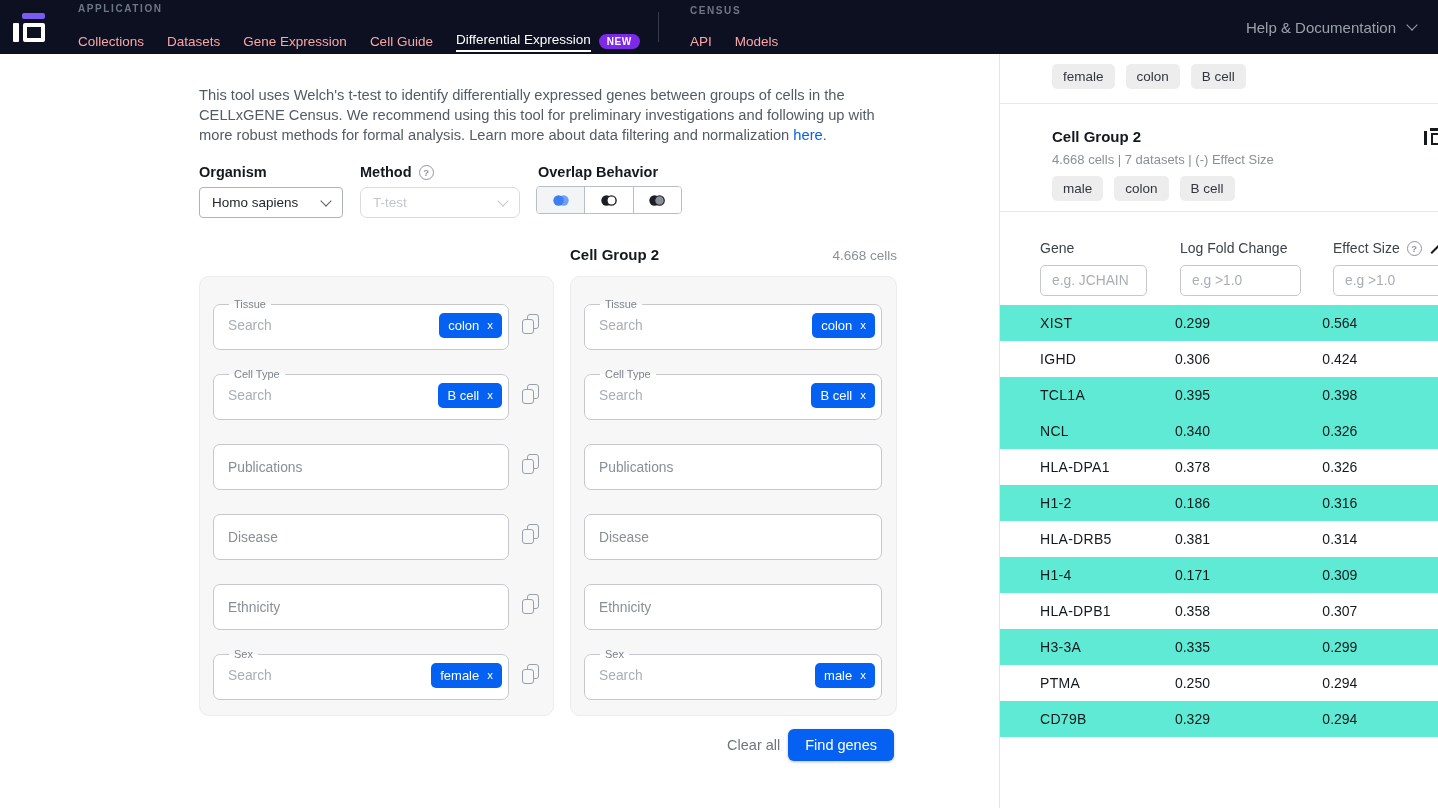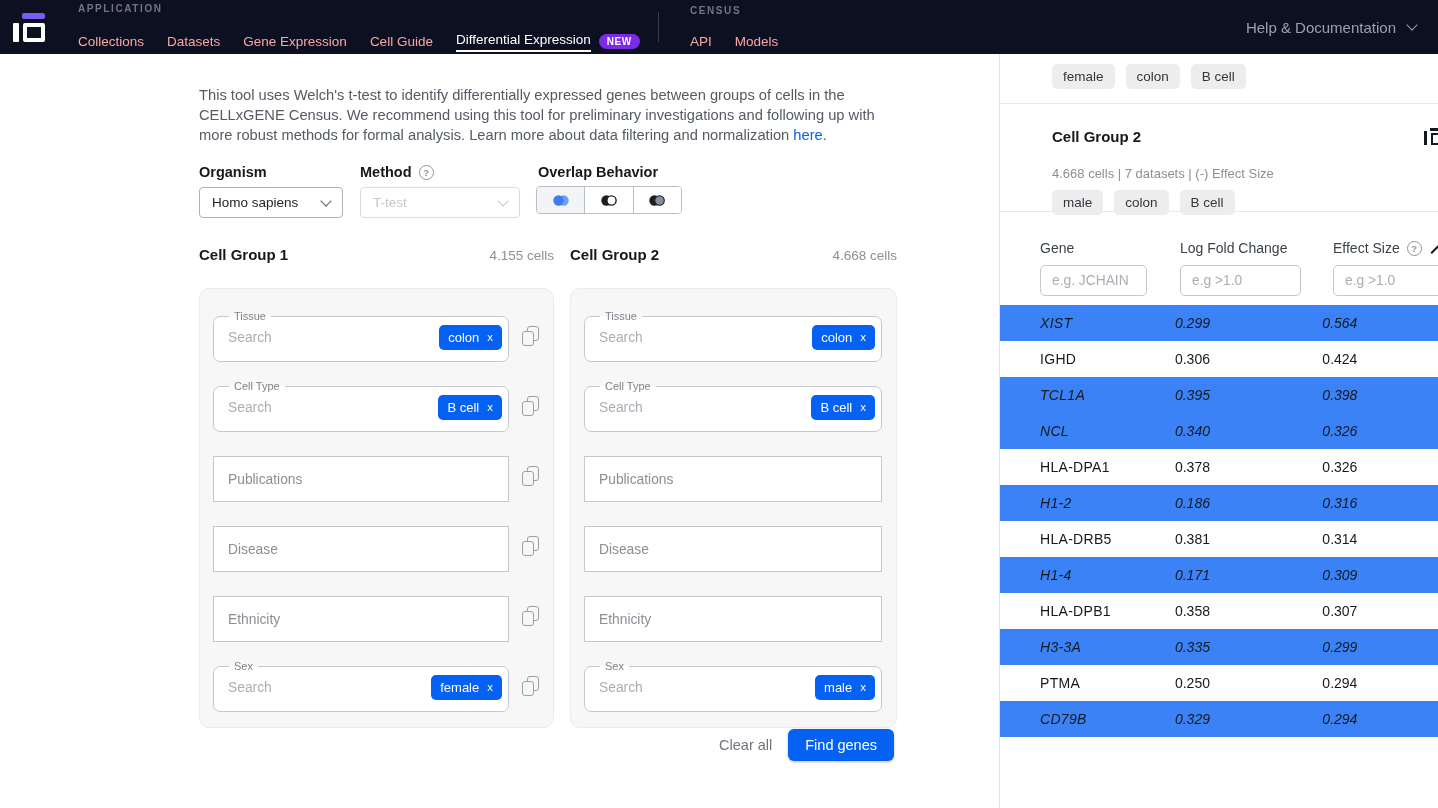--- a/index.html
+++ b/index.html
@@ -33,98 +33,98 @@
   .intro { position:absolute; left:199px; top:70px; width:680px; font-size:14.7px; line-height:20px; color:#545b64; }
   .intro a { color:#0561f2; text-decoration:none; cursor:pointer; }
 
   .ctl-label { position:absolute; top:164px; font-size:14.5px; font-weight:bold; color:#15191e;
                display:flex; align-items:flex-end; gap:7px; }
   .qicon { width:15px; height:15px; border:1.4px solid #90959d; border-radius:50%; color:#90959d;
            font-size:9.5px; font-weight:bold; display:inline-flex; align-items:center; justify-content:center; }
   .select { position:absolute; top:187px; height:31px; border:1px solid #aeb2ba; border-radius:4px; background:#fff;
             display:flex; align-items:center; justify-content:space-between; padding:0 12px; cursor:pointer; }
   .select .val { font-size:13.5px; font-weight:500; color:#23262b; }
-  .select.disabled { border-color:#d9dbdf; }
+  .select.disabled { border-color:#d9dbdf;border-radius:7px; }
   .select.disabled .val { color:#c3c6cc; font-weight:400; }
   .sel-chev { width:8px; height:8px; border-right:1.8px solid #5a6069; border-bottom:1.8px solid #5a6069;
               transform:rotate(45deg); margin-top:-4px; }
   .select.disabled .sel-chev { border-color:#c3c6cc; }
 
   .seg { position:absolute; left:536px; top:186px; width:146px; height:28px; border:1px solid #b9bdc5;
          border-radius:4px; background:#fff; display:flex; overflow:hidden; }
   .seg button { flex:1; border:none; background:#fff; display:flex; align-items:center; justify-content:center;
                 cursor:pointer; padding:0; }
   .seg button + button { border-left:1px solid #b9bdc5; }
   .seg button.sel { background:#f3f4f6; }
 
   .grp-head { position:absolute; top:246px; display:flex; justify-content:space-between; align-items:baseline; }
   .grp-title { font-size:15px; font-weight:bold; color:#15191e; }
   .grp-cells { font-size:13.5px; color:#8a9097; }
 
-  .panel { position:absolute; top:288px; height:440px; background:#f7f7f8; border:1px solid #ececee;
+  .panel { position:absolute; top:276px; height:440px; background:#f7f7f8; border:1px solid #ececee;
            border-radius:10px; padding:21px 0 0 13px; }
   .panel.p2 { padding-right:14px; }
   .field-row { display:flex; align-items:center; margin-bottom:18px; }
   .box-wrap { flex:1; }
   fieldset.fbox { margin:0; border:1px solid #c6c8cd; border-radius:7px; background:#fff; padding:0 6px 0 12px; height:52px; }
   fieldset.fbox legend { font-size:11px; color:#7d838b; padding:0 5px; margin-left:3px; line-height:12px; }
   .fbox-inner { display:flex; align-items:center; height:30px; }
-  .pbox { height:46px; border:1px solid #c6c8cd; border-radius:0; background:#fff;
+  .pbox { height:46px; border:1px solid #c6c8cd; border-radius:7px; background:#fff;
           display:flex; align-items:center; padding:0 12px; margin-top:6px; }
   input.tfield { flex:1; min-width:0; border:none; outline:none; background:transparent;
                  font-family:"Liberation Sans",sans-serif; font-size:13.8px; color:#33373d; }
   input.tfield.search::placeholder { color:#a9aeb5; }
   input.tfield.plain::placeholder { color:#8a8f96; }
   .chip { display:inline-flex; align-items:center; gap:8px; background:#0561f2; color:#fff;
           font-size:13px; padding:5px 9px; border-radius:5px; cursor:pointer; white-space:nowrap; }
   .chip .x { font-size:11.5px; line-height:11px; }
   .copy-col { width:44px; display:flex; justify-content:center; }
   .copy { position:relative; width:18px; height:20px; cursor:pointer; }
   .copy::before { content:""; position:absolute; left:5px; top:0; width:10px; height:13px;
                   border:1.6px solid #9aa0a8; border-radius:3px; background:#f7f7f8; }
   .copy::after  { content:""; position:absolute; left:0; top:5px; width:10px; height:13px;
                   border:1.6px solid #9aa0a8; border-radius:3px; background:#f7f7f8; }
 
   .footer { position:absolute; left:199px; top:729px; width:695px; display:flex; justify-content:flex-end;
-            align-items:center; gap:16px; }
+            align-items:center; gap:8px; }
   .clear-all { font-size:14.5px; color:#6f757d; cursor:pointer; }
   .find-genes { background:#0561f2; color:#fff; border:none; border-radius:6px; font-size:14.5px; font-weight:500;
                 padding:8px 17px; cursor:pointer; font-family:"Liberation Sans",sans-serif;
                 box-shadow:0 1px 3px rgba(0,0,0,.25); }
 
   .vdivider { position:absolute; left:999px; top:54px; width:1px; height:754px; background:#e2e3e5; }
 
   
   .rpanel { position:absolute; left:1000px; top:54px; width:438px; height:754px; }
   .tagrow { display:flex; gap:11px; }
   .tag { background:#ededee; color:#33373d; font-size:13.5px; padding:5px 11px; border-radius:5px; white-space:nowrap; }
   .card1 { padding:10px 0 0 52px; height:50px; border-bottom:1px solid #e8e8ea; }
   .card2 { position:relative; margin-top:10px; padding:14px 0 0 52px; height:98px; border-bottom:1px solid #e8e8ea; }
   .card2-title { font-size:15px; font-weight:bold; color:#15191e; line-height:18px; }
-  .card2-meta { font-size:13px; color:#8a9097; margin-top:20px; }
+  .card2-meta { font-size:13px; color:#8a9097; margin-top:6px; }
   .card2 .tagrow { margin-top:9px; }
   .minilogo { position:absolute; left:424px; top:14px; width:22px; height:20px; cursor:pointer; }
   .minilogo .b1 { position:absolute; left:0; top:3px; width:3px; height:14px; background:#15191e; }
   .minilogo .b2 { position:absolute; left:6px; top:0; width:13px; height:3px; background:#15191e; }
   .minilogo .b3 { position:absolute; left:7px; top:5px; width:12px; height:12px; border:2.5px solid #15191e; }
 
   .thead { position:relative; height:56px; margin-top:28px; }
   .th { position:absolute; top:0; font-size:14px; font-weight:500; color:#3c424a; display:flex; align-items:center; gap:7px; }
   .th.th-gene { left:40px; } .th.th-lfc { left:180px; } .th.th-es { left:333px; }
   .sort-glyph { position:absolute; left:429px; top:2px; width:13px; height:13px; }
   .sort-glyph::before { content:""; position:absolute; left:0; top:5px; width:15px; border-top:2.2px solid #15191e;
                         transform:rotate(-45deg); }
   .tinput { position:absolute; top:25px; height:31px; border:1px solid #c6c8cd; border-radius:5px; background:#fff;
             padding:0 11px; font-family:"Liberation Sans",sans-serif; font-size:13.8px; color:#33373d; outline:none; }
   .tinput::placeholder { color:#a9aeb5; }
   .ti-gene { left:40px; width:107px; } .ti-lfc { left:180px; width:121px; } .ti-es { left:333px; width:120px; }
 
   .grows { margin-top:9px; }
   .grow { position:relative; height:36px; display:flex; align-items:center; font-size:14px; color:#15191e; cursor:pointer; }
-  .grow.stripe { background:#3b82f6;font-style:italic; }
+  .grow.stripe { background:#5eead4; }
   .gc { display:block; }
   .gc-gene { margin-left:40px; width:140px; letter-spacing:.3px; }
   .gc-lfc  { width:153px; }
   .gc-es   { width:120px; }
 </style>
 </head>
 <body>
 
 <div class="screen">
 
@@ -197,24 +197,20 @@
       </svg>
     </button>
     <button>
       <svg width="18" height="13" viewBox="0 0 18 13">
         <circle cx="6.5" cy="6.5" r="5.2" fill="#1b1f24"></circle>
         <circle cx="11.5" cy="6.5" r="4.8" fill="#8a9099" stroke="#1b1f24" stroke-width="1.1"></circle>
       </svg>
     </button>
   </div>
 
-  <div class="grp-head" style="left:199px; width:355px;">
-    <span class="grp-title">Cell Group 1</span>
-    <span class="grp-cells">4.155 cells</span>
-  </div>
   <div class="grp-head" style="left:570px; width:327px;">
     <span class="grp-title">Cell Group 2</span>
     <span class="grp-cells">4.668 cells</span>
   </div>
 
   <div class="panel" style="left:199px; width:355px;">
 
     <div class="field-row">
       <div class="box-wrap">
           <fieldset class="fbox">

